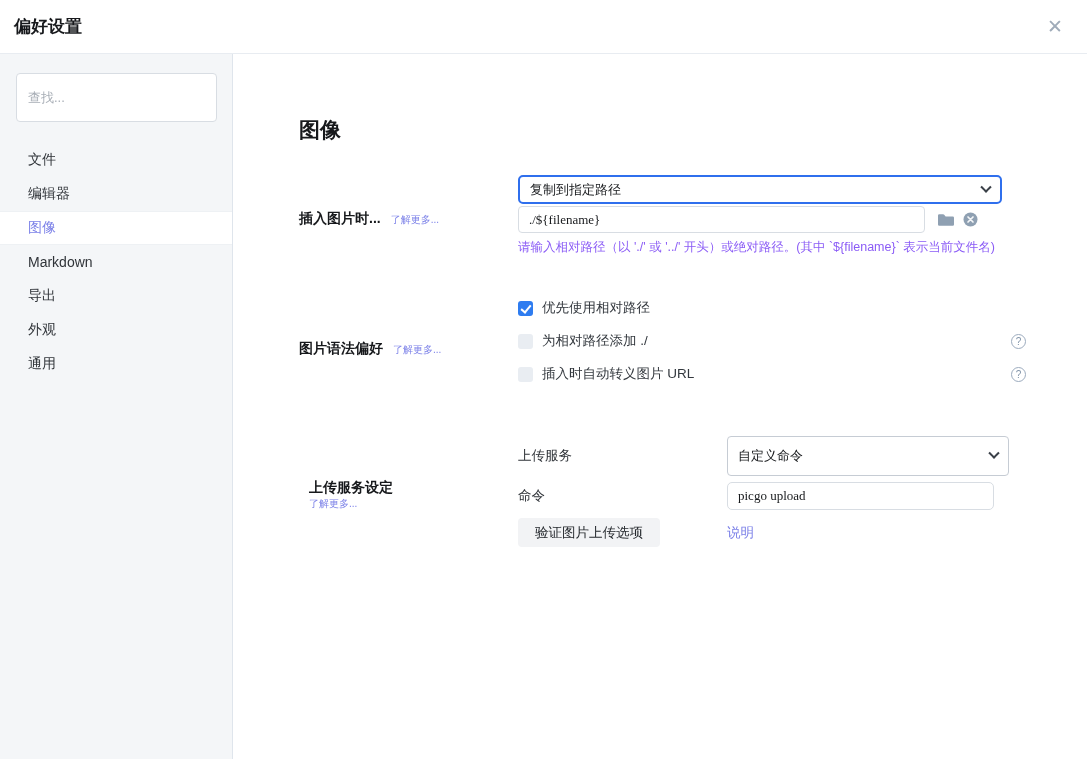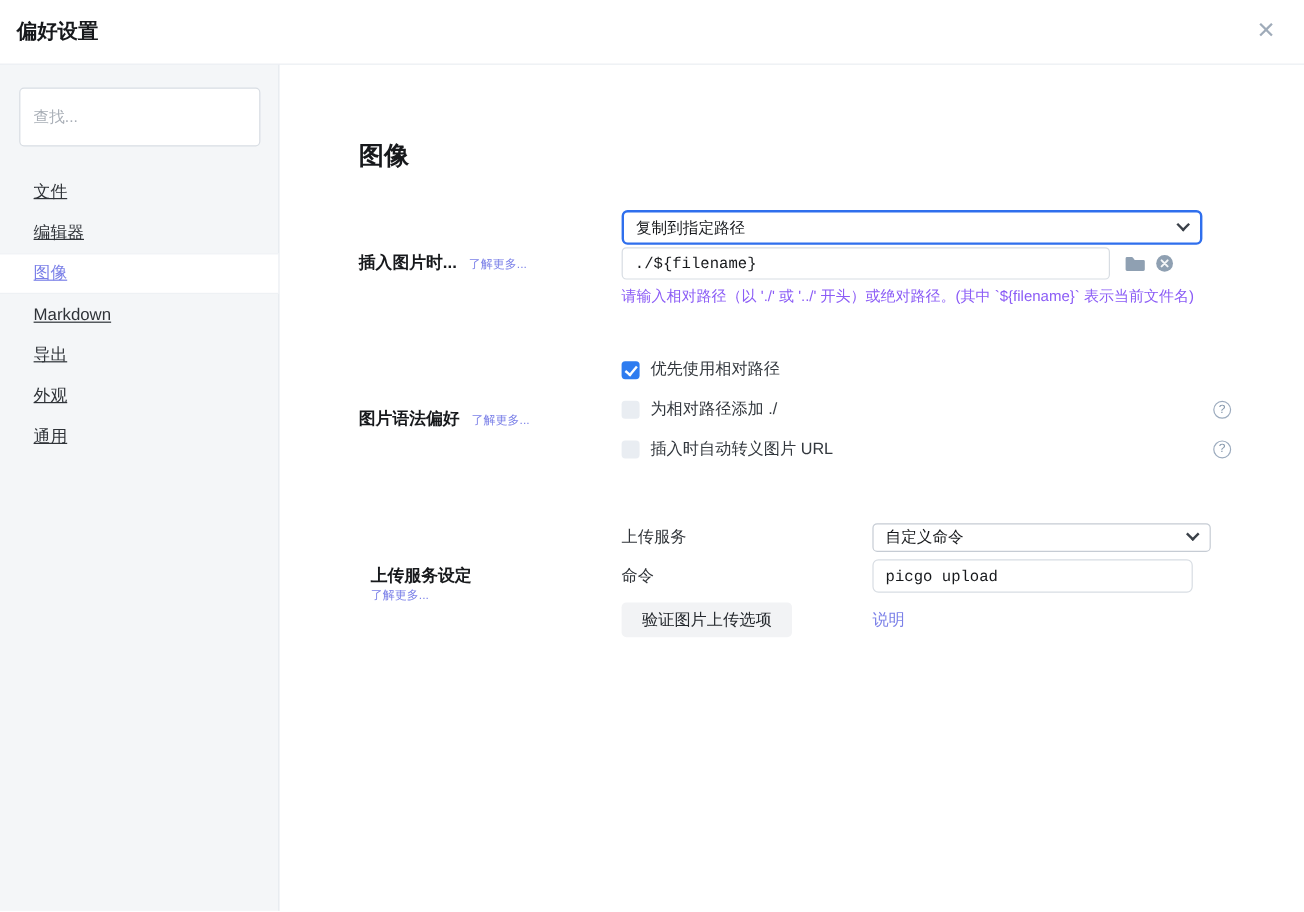--- a/index.html
+++ b/index.html
@@ -29,21 +29,21 @@
   .search-input {
     display: block; width: 201px; height: 49px; margin: 0 16px;
     border: 1px solid #d8dde3; border-radius: 4px; background: #fff;
     padding: 0 11px; font-size: 13px; color: #333; outline: none;
     font-family: inherit;
   }
   .search-input::placeholder { color: #a8aeb6; }
   .nav { margin-top: 21px; }
   .nav-item {
     height: 34px; display: flex; align-items: center; padding-left: 28px;
-    font-size: 14px; color: #2f3338; cursor: pointer; text-decoration: underline;
+    font-size: 14px; color: #2f3338; cursor: pointer;
   }
   .nav-item.active {
     background: #fff; color: #7b80e8;
     border-top: 1px solid #eef1f4; border-bottom: 1px solid #eef1f4;
   }
 
   
   .main { flex: 1; background: #fff; padding: 62px 0 0 66px; }
   .page-title { font-size: 21px; font-weight: 700; margin-bottom: 31px; }
 
@@ -59,28 +59,28 @@
     border: 1px solid #c6ccd4; border-radius: 4px; padding: 0 10px;
     font-size: 13px; color: #17191c;
   }
   .select.focused { border: 2px solid #2f6fed; border-radius: 5px; }
   .chevron {
     margin-left: auto; width: 8px; height: 8px; flex-shrink: 0;
     border-right: 2px solid #3a4048; border-bottom: 2px solid #3a4048;
     transform: rotate(45deg) translate(-2px, -2px);
   }
   .select-main { width: 484px; height: 29px; }
-  .select-small { width: 282px; height: 24px; gap: 48px; }
+  .select-small { width: 282px; height: 40px; gap: 48px; }
 
   
   .path-row { margin-top: 2px; display: flex; align-items: center; }
   .text-input {
     height: 27px; border: 1px solid #d8dde3; border-radius: 4px;
     padding: 0 10px; font-size: 13px; color: #17191c; outline: none;
-    font-family: Liberation Mono, monospace; background: #fff;
+    font-family: Liberation Serif, serif; background: #fff;
   }
   .path-input { width: 407px; }
   .icon-btn { background: none; border: none; cursor: pointer; display: flex; align-items: center; padding: 0; }
   .folder-btn { margin-left: 12px; }
   .clear-btn { margin-left: 8px; }
 
   .hint { margin-top: 6px; font-size: 12.5px; color: #8b5cf6; white-space: nowrap; }
 
   
   .checkbox-group { margin-top: 26px; }

